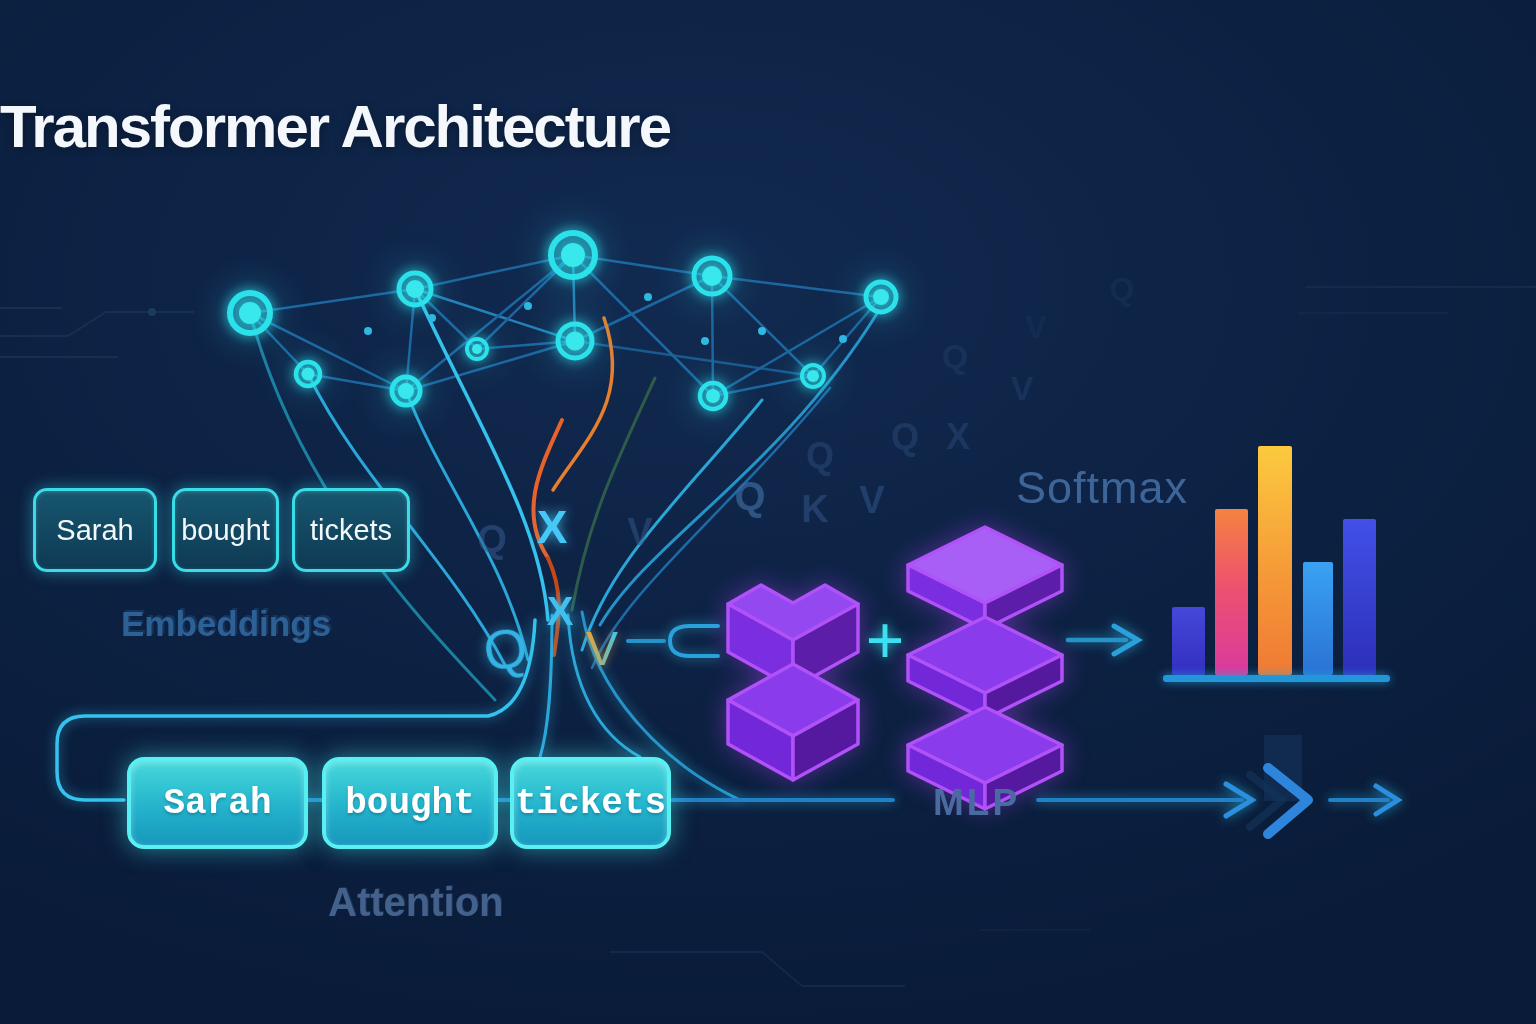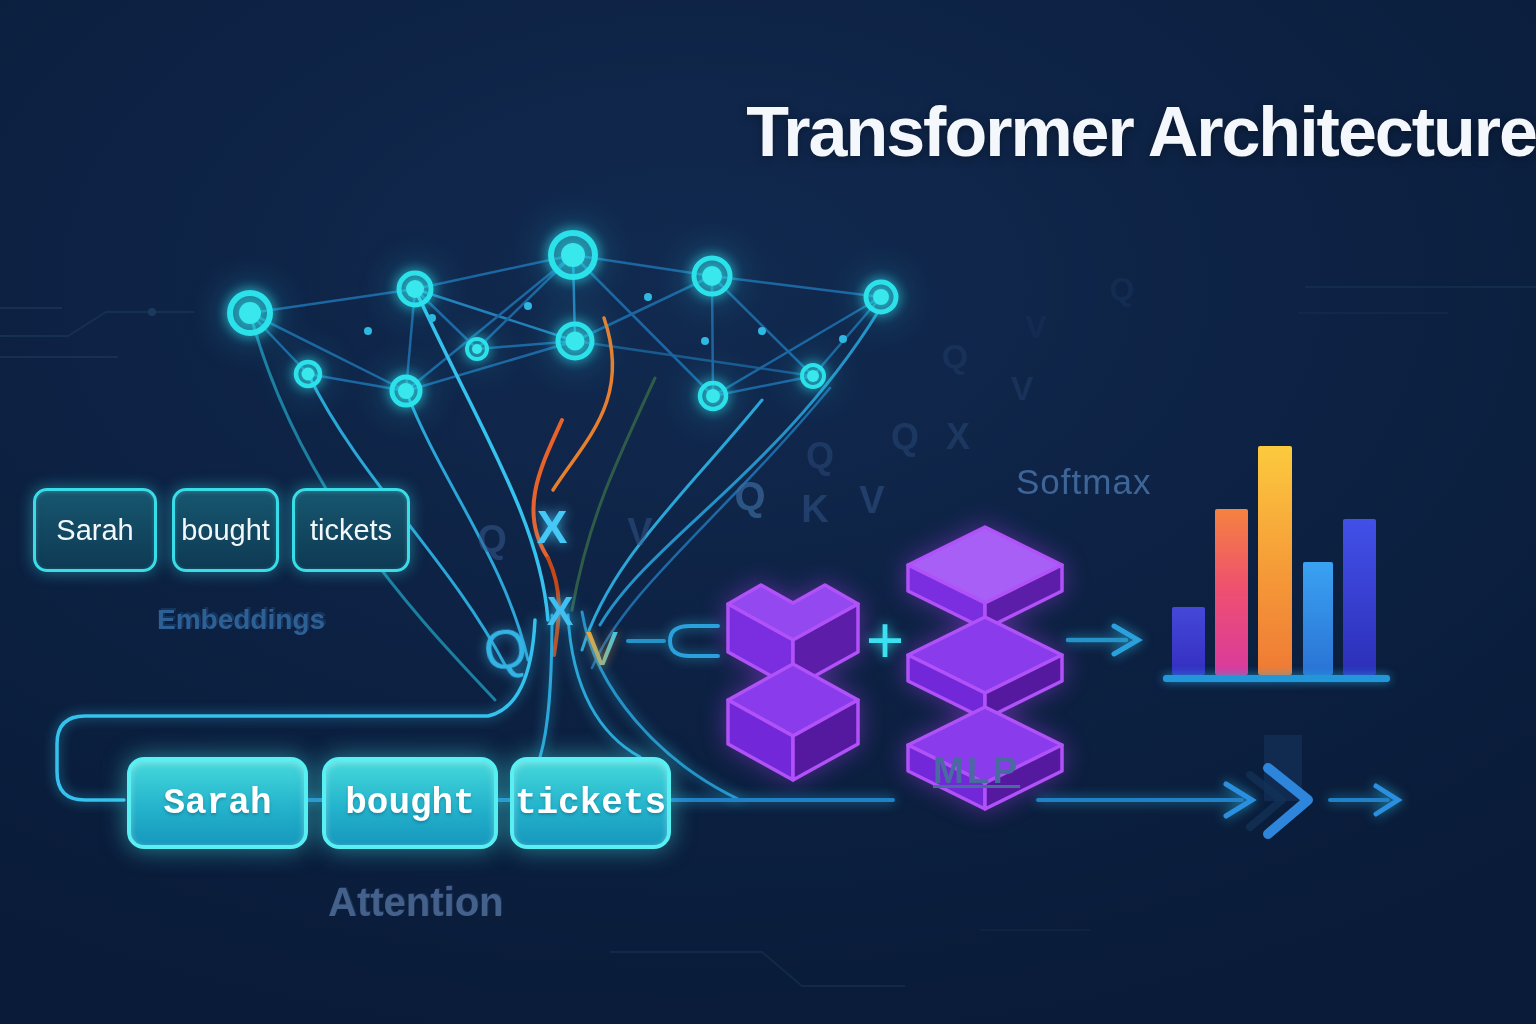--- a/index.html
+++ b/index.html
@@ -5,22 +5,22 @@
   html,body{margin:0;padding:0;background:#06152c;}
   .stage{
     position:relative;width:1536px;height:1024px;overflow:hidden;
     font-family:"Liberation Sans","DejaVu Sans",sans-serif;
     background:
       radial-gradient(1250px 760px at 45% 28%, #122a50 0%, #0d2244 48%, #091b38 100%);
   }
   .abs{position:absolute;}
   
   .title{
-    left:0;right:0;top:92px;text-align:right;
-    font-size:70px;font-weight:700;letter-spacing:-2px;color:#f4f7fb;
+    left:0;right:0;top:92px;text-align:left;
+    font-size:60px;font-weight:700;letter-spacing:-2px;color:#f4f7fb;
     text-shadow:0 2px 10px rgba(0,0,0,.35);
   }
   
   .tok-top{
     height:78px;border:3px solid #38dde8;border-radius:14px;
     background:linear-gradient(180deg,#17566f 0%,#0e3a54 100%);
     box-shadow:0 0 16px rgba(56,221,232,.45), inset 0 1px 4px rgba(120,240,245,.25);
     display:flex;align-items:center;justify-content:center;
     color:#f2f8fa;font-size:29px;font-weight:500;
   }
@@ -34,27 +34,27 @@
     box-shadow:0 0 24px rgba(70,235,240,.5), inset 0 2px 6px rgba(255,255,255,.35);
     display:flex;align-items:center;justify-content:center;
     color:#ffffff;font-family:"Liberation Mono","DejaVu Sans Mono",monospace;
     font-size:36px;font-weight:700;text-shadow:0 2px 3px rgba(0,70,90,.35);
   }
   .tok-bot.t1{left:127px;top:757px;width:173px;}
   .tok-bot.t2{left:322px;top:757px;width:168px;}
   .tok-bot.t3{left:510px;top:757px;width:153px;}
   
   .lbl{font-weight:600;}
-  .lbl-embeddings{left:121px;top:604px;font-size:28px;color:#2d6094;
-    text-shadow:2px -2px 0 rgba(45,96,148,.30);margin-left:36px;}
+  .lbl-embeddings{left:121px;top:604px;font-size:35px;color:#2d6094;
+    text-shadow:2px -2px 0 rgba(45,96,148,.30);}
   .lbl-attention{left:328px;top:880px;font-size:40px;color:#44618c;
     text-shadow:1px -1px 0 rgba(68,97,140,.28);}
-  .lbl-softmax{left:1016px;top:462px;font-size:35px;font-weight:500;
+  .lbl-softmax{left:1016px;top:462px;font-size:45px;font-weight:500;
     letter-spacing:1px;color:#3e6598;}
-  .lbl-mlp{left:933px;top:750px;font-size:37px;letter-spacing:3px;color:#4a6ba0;text-decoration:underline;}
+  .lbl-mlp{left:933px;top:782px;font-size:37px;letter-spacing:3px;color:#4a6ba0;}
   .plus{left:858px;top:602px;width:54px;text-align:center;font-size:66px;
     font-weight:300;color:#3ce0f0;text-shadow:0 0 12px rgba(60,224,240,.8);}
   
   .chart{left:1163px;top:441px;width:230px;height:241px;}
   .chart .bar{position:absolute;bottom:7px;border-radius:2px;}
   .bar.b1{left:9px;width:33px;background:linear-gradient(180deg,#4448d8,#342ec0);}
   .bar.b2{left:52px;width:33px;background:linear-gradient(180deg,#f58240,#ee5070 48%,#d93a9e);}
   .bar.b3{left:95px;width:34px;background:linear-gradient(180deg,#fcca3e,#f59a38 55%,#ef7a35);}
   .bar.b4{left:140px;width:30px;background:linear-gradient(180deg,#3aa2f2,#2a72d4);}
   .bar.b5{left:180px;width:33px;background:linear-gradient(180deg,#4250e8,#2c2fb8);}

